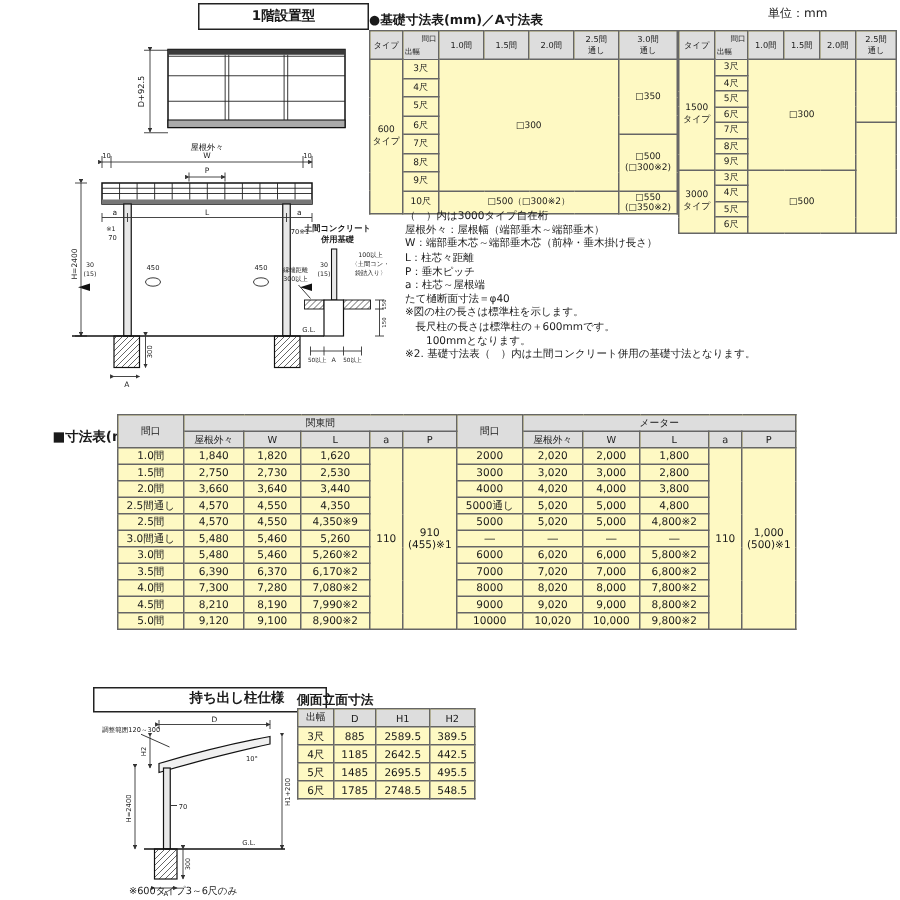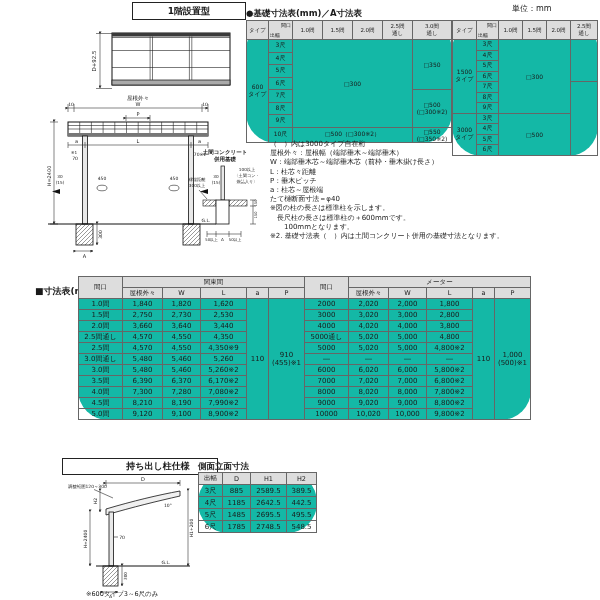--- a/index.html
+++ b/index.html
@@ -6,21 +6,21 @@
   #page{position:relative;width:600px;height:600px;background:#fff;overflow:hidden;
         font-family:"DejaVu Sans",sans-serif;color:#1a1a1a;}
   .abs{position:absolute;}
   .unit{left:512px;top:3px;font-size:8px;}
   .titlebox{border:1.6px solid #222;background:#fff;text-align:center;
             font-size:9px;font-weight:bold;line-height:16px;}
   #install-box{left:85px;top:2px;width:112px;height:16px;margin-left:47px;}
   #cant-box{left:62px;top:458px;width:118px;height:15px;line-height:15px;padding-left:36px;}
   .ftitle{left:246px;top:8px;font-size:8.5px;font-weight:bold;}
   .ftables{left:246px;top:20px;display:flex;align-items:flex-start;}
-  table{border-collapse:collapse;table-layout:fixed;background:#14b8a6;border-radius:30px;}
+  table{border-collapse:collapse;table-layout:fixed;background:#fef9c3;}
   th,td{border:1px solid #666;text-align:center;vertical-align:middle;padding:0;overflow:hidden;}
   .pre{white-space:pre-line;}
   .ftable{font-size:6px;}
   .ftable th{background:#ddd;font-weight:normal;font-size:5.5px;height:18px;}
   .ftable td{height:11.5px;}
   .ftable.r td{height:9.5px;}
   .corner{position:relative;background:#ddd linear-gradient(to bottom right,
           transparent 48.5%,#555 48.5%,#555 51.5%,transparent 51.5%);}
   .corner .c-top{position:absolute;top:1px;right:1px;font-size:5px;}
   .corner .c-bot{position:absolute;bottom:1px;left:1px;font-size:5px;}

